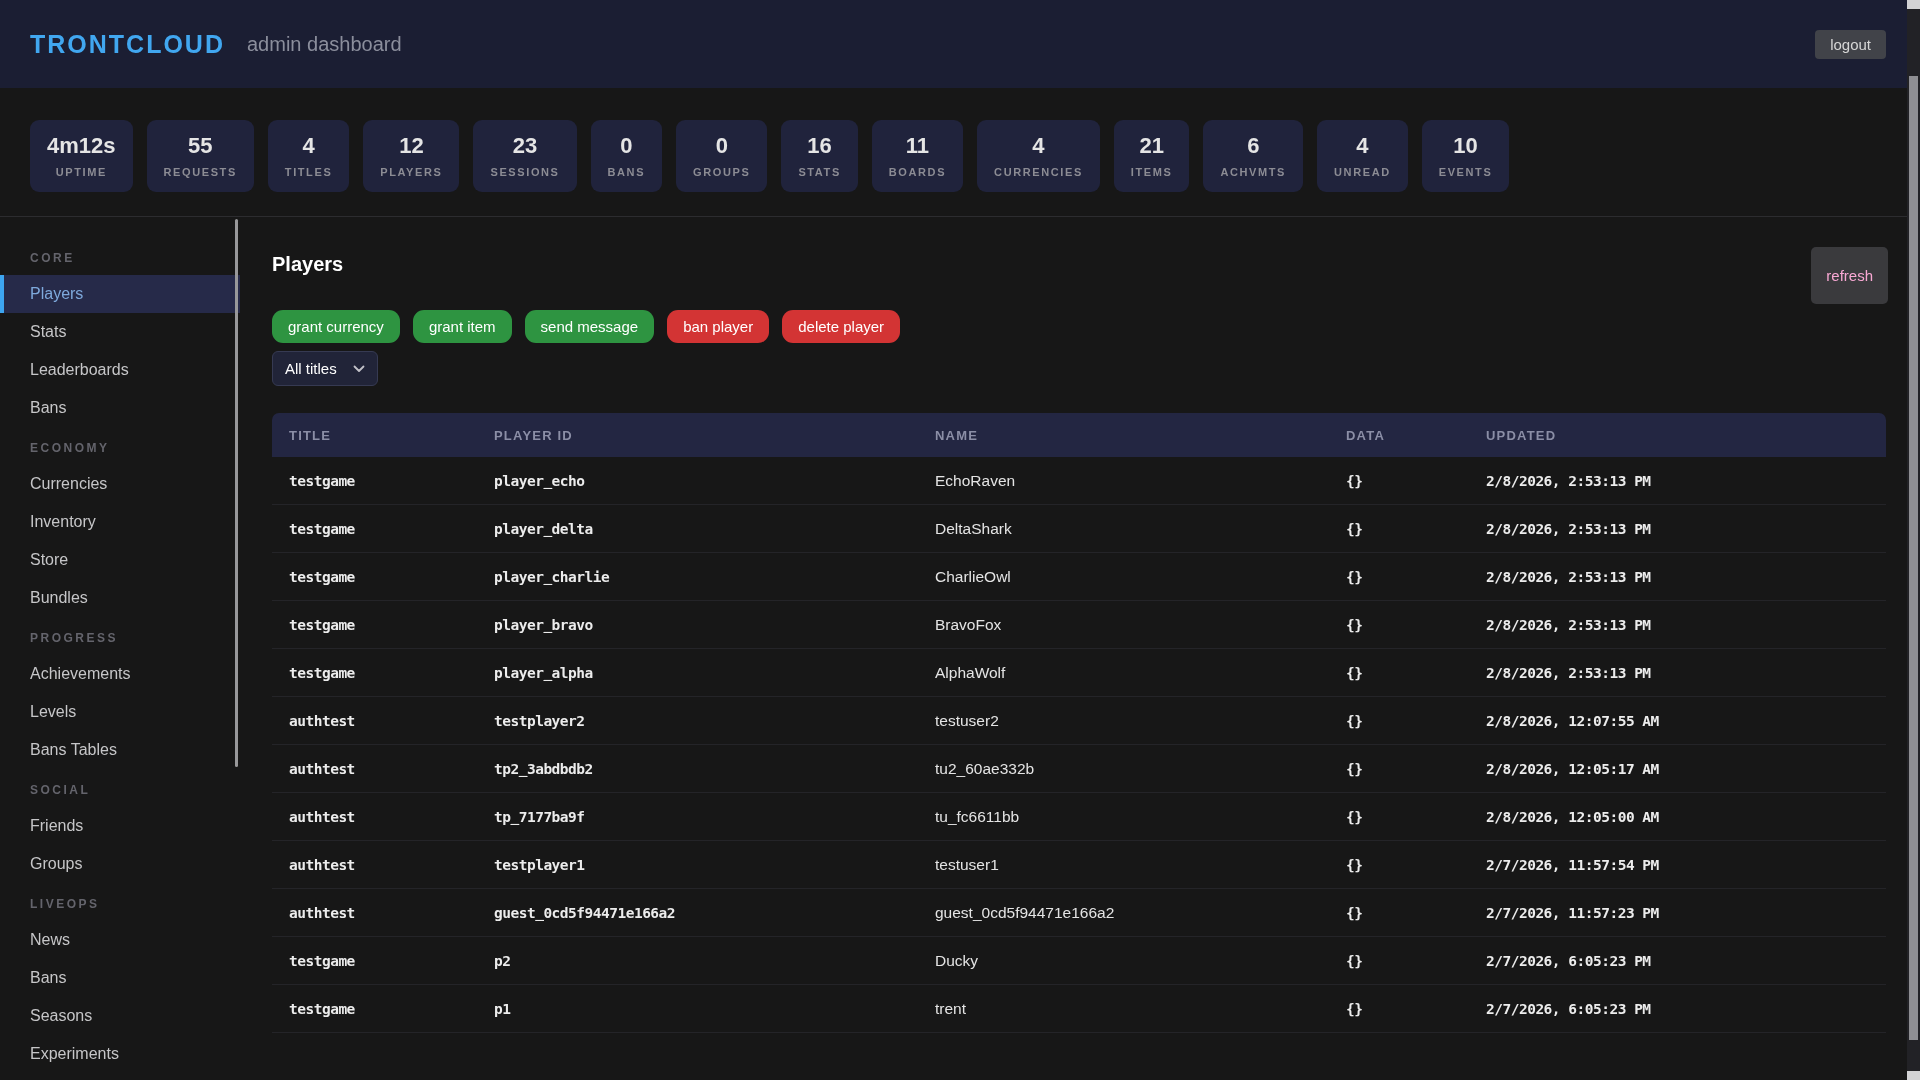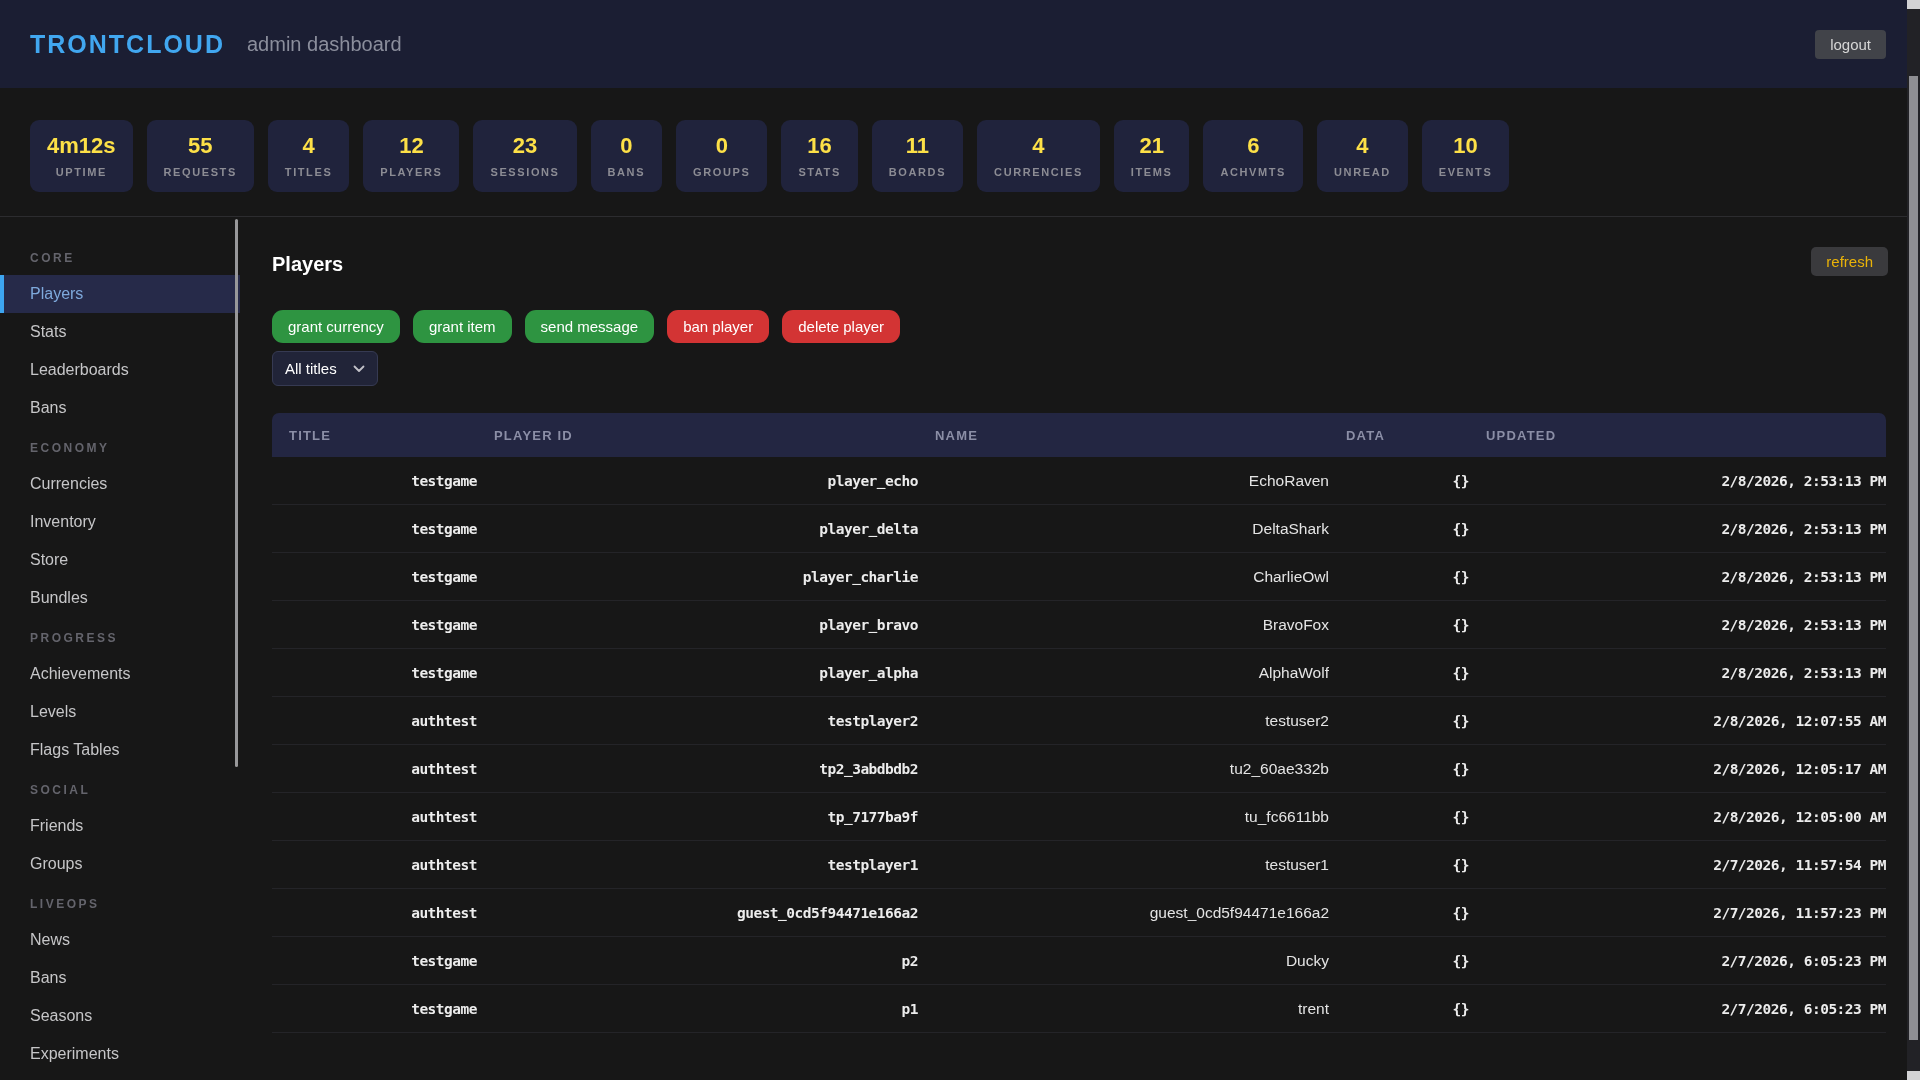--- a/index.html
+++ b/index.html
@@ -29,21 +29,21 @@
   .stats {
     padding:32px 20px 24px 30px;
     border-bottom:1px solid #2c2c2f;
     display:flex; gap:14px;
   }
   .stat-card {
     background:#20233c; border-radius:9px;
     min-width:62px; height:72px; padding:13px 17px 0;
     display:flex; flex-direction:column; align-items:center;
   }
-  .stat-value { color:#fde047; font-size:22px; font-weight:bold; white-space:nowrap; }
+  .stat-value { color:#e5e5e5; font-size:22px; font-weight:bold; white-space:nowrap; }
   .stat-label { color:#8c8c94; font-size:11px; font-weight:bold; letter-spacing:1.6px; margin-top:7px; white-space:nowrap; }
 
   
   .layout { display:flex; height:883px; }
 
   
   .sidebar {
     width:240px; flex-shrink:0; position:relative;
     padding-top:20px; overflow:hidden;
   }
@@ -62,22 +62,22 @@
   .side-scroll-thumb {
     position:absolute; right:2px; top:2px; width:3px; height:548px;
     background:#98989a; border-radius:2px;
   }
 
   
   .main { flex:1; position:relative; padding:0 34px 0 32px; }
   .page-title { margin:36px 0 0 0; font-size:20px; font-weight:bold; color:#ffffff; }
   .refresh-btn {
     position:absolute; top:30px; right:32px;
-    background:#3a3a3d; color:#eab308; border:none; border-radius:5px;
-    padding:6px 15px; font-size:15px; font-family:inherit; cursor:pointer;
+    background:#3a3a3d; color:#f9a8d4; border:none; border-radius:5px;
+    padding:20px 15px; font-size:15px; font-family:inherit; cursor:pointer;
   }
   .actions { display:flex; gap:13px; margin-top:34px; }
   .btn {
     border:none; border-radius:11px; color:#ffffff; font-size:15px;
     padding:8px 16px; font-family:inherit; cursor:pointer; white-space:nowrap;
   }
   .btn.green { background:#2e9441; }
   .btn.red { background:#d33434; }
 
   .filter {
@@ -94,21 +94,21 @@
     align-items:center;
   }
   .thead {
     background:#232642; height:44px; border-radius:7px 7px 0 0;
   }
   .th {
     color:#8b8ea6; font-size:13px; font-weight:bold; letter-spacing:1.2px;
     padding-left:17px; white-space:nowrap;
   }
   .trow { height:48px; border-bottom:1px solid #242428; cursor:pointer; }
-  .td { padding-left:17px; font-size:15px; white-space:nowrap; overflow:hidden;text-align:right; }
+  .td { padding-left:17px; font-size:15px; white-space:nowrap; overflow:hidden; }
   .td.mono {
     font-family:"DejaVu Sans Mono", monospace; font-weight:bold;
     color:#ececec; letter-spacing:-0.5px; font-size:14.5px;
   }
   .td.name { color:#e4e4e4; font-size:15.5px; }
 
   
   .win-scroll {
     position:absolute; top:0; right:0; width:13px; height:1080px;
     background:#222226;
@@ -201,21 +201,21 @@
         <div class="side-item">Leaderboards</div>
         <div class="side-item">Bans</div>
         <div class="section-title">ECONOMY</div>
         <div class="side-item">Currencies</div>
         <div class="side-item">Inventory</div>
         <div class="side-item">Store</div>
         <div class="side-item">Bundles</div>
         <div class="section-title">PROGRESS</div>
         <div class="side-item">Achievements</div>
         <div class="side-item">Levels</div>
-        <div class="side-item">Flags Tables</div>
+        <div class="side-item">Bans Tables</div>
         <div class="section-title">SOCIAL</div>
         <div class="side-item">Friends</div>
         <div class="side-item">Groups</div>
         <div class="section-title">LIVEOPS</div>
         <div class="side-item">News</div>
         <div class="side-item">Bans</div>
         <div class="side-item">Seasons</div>
         <div class="side-item">Experiments</div>
       </nav>
 

